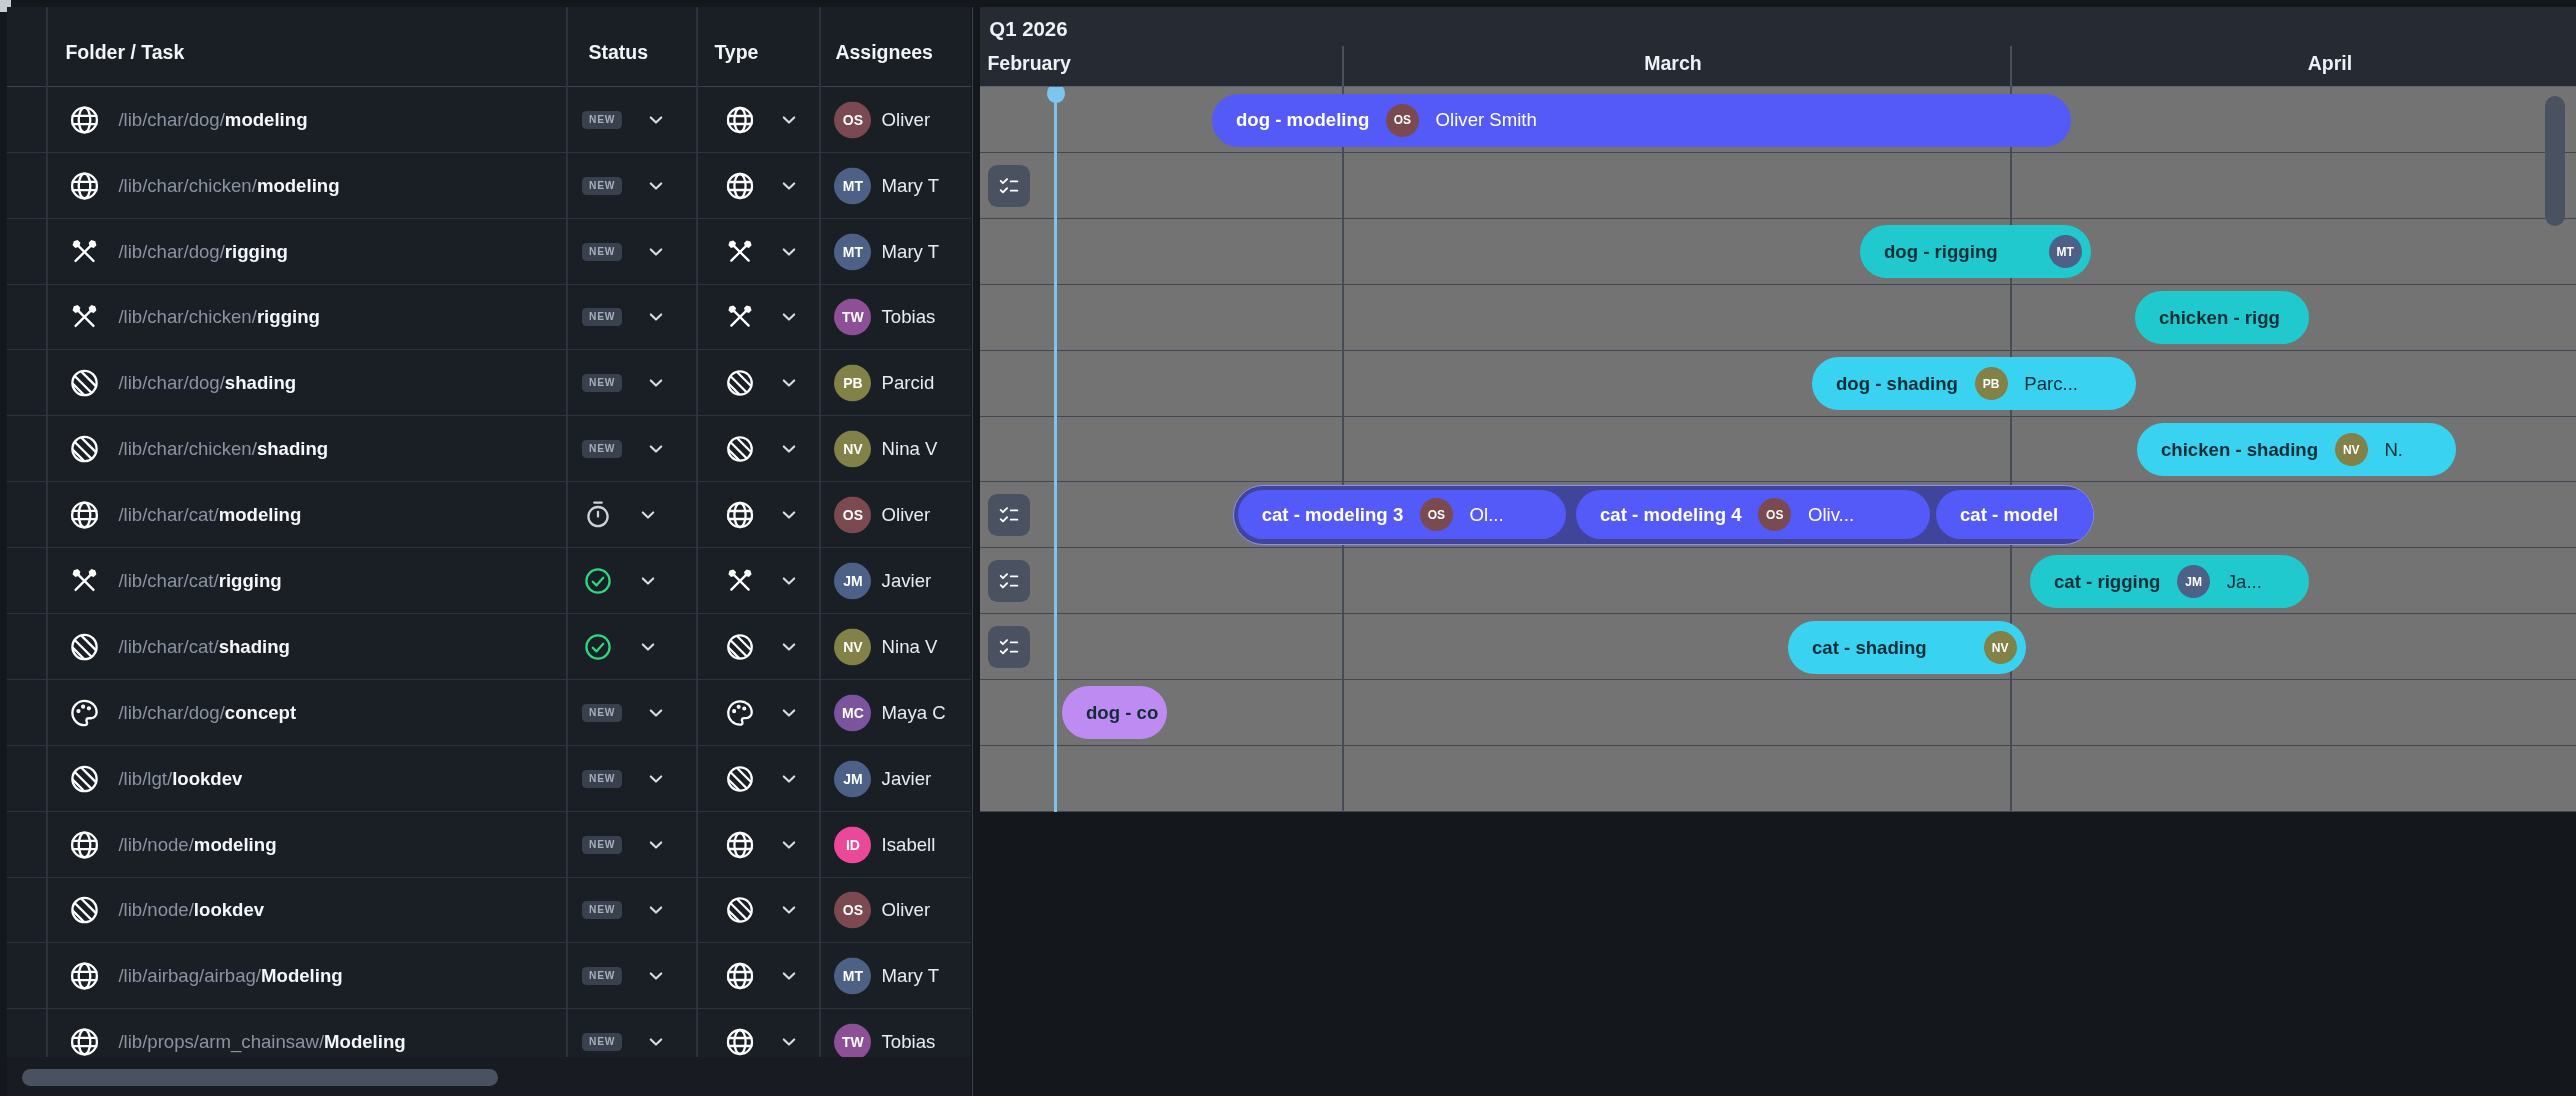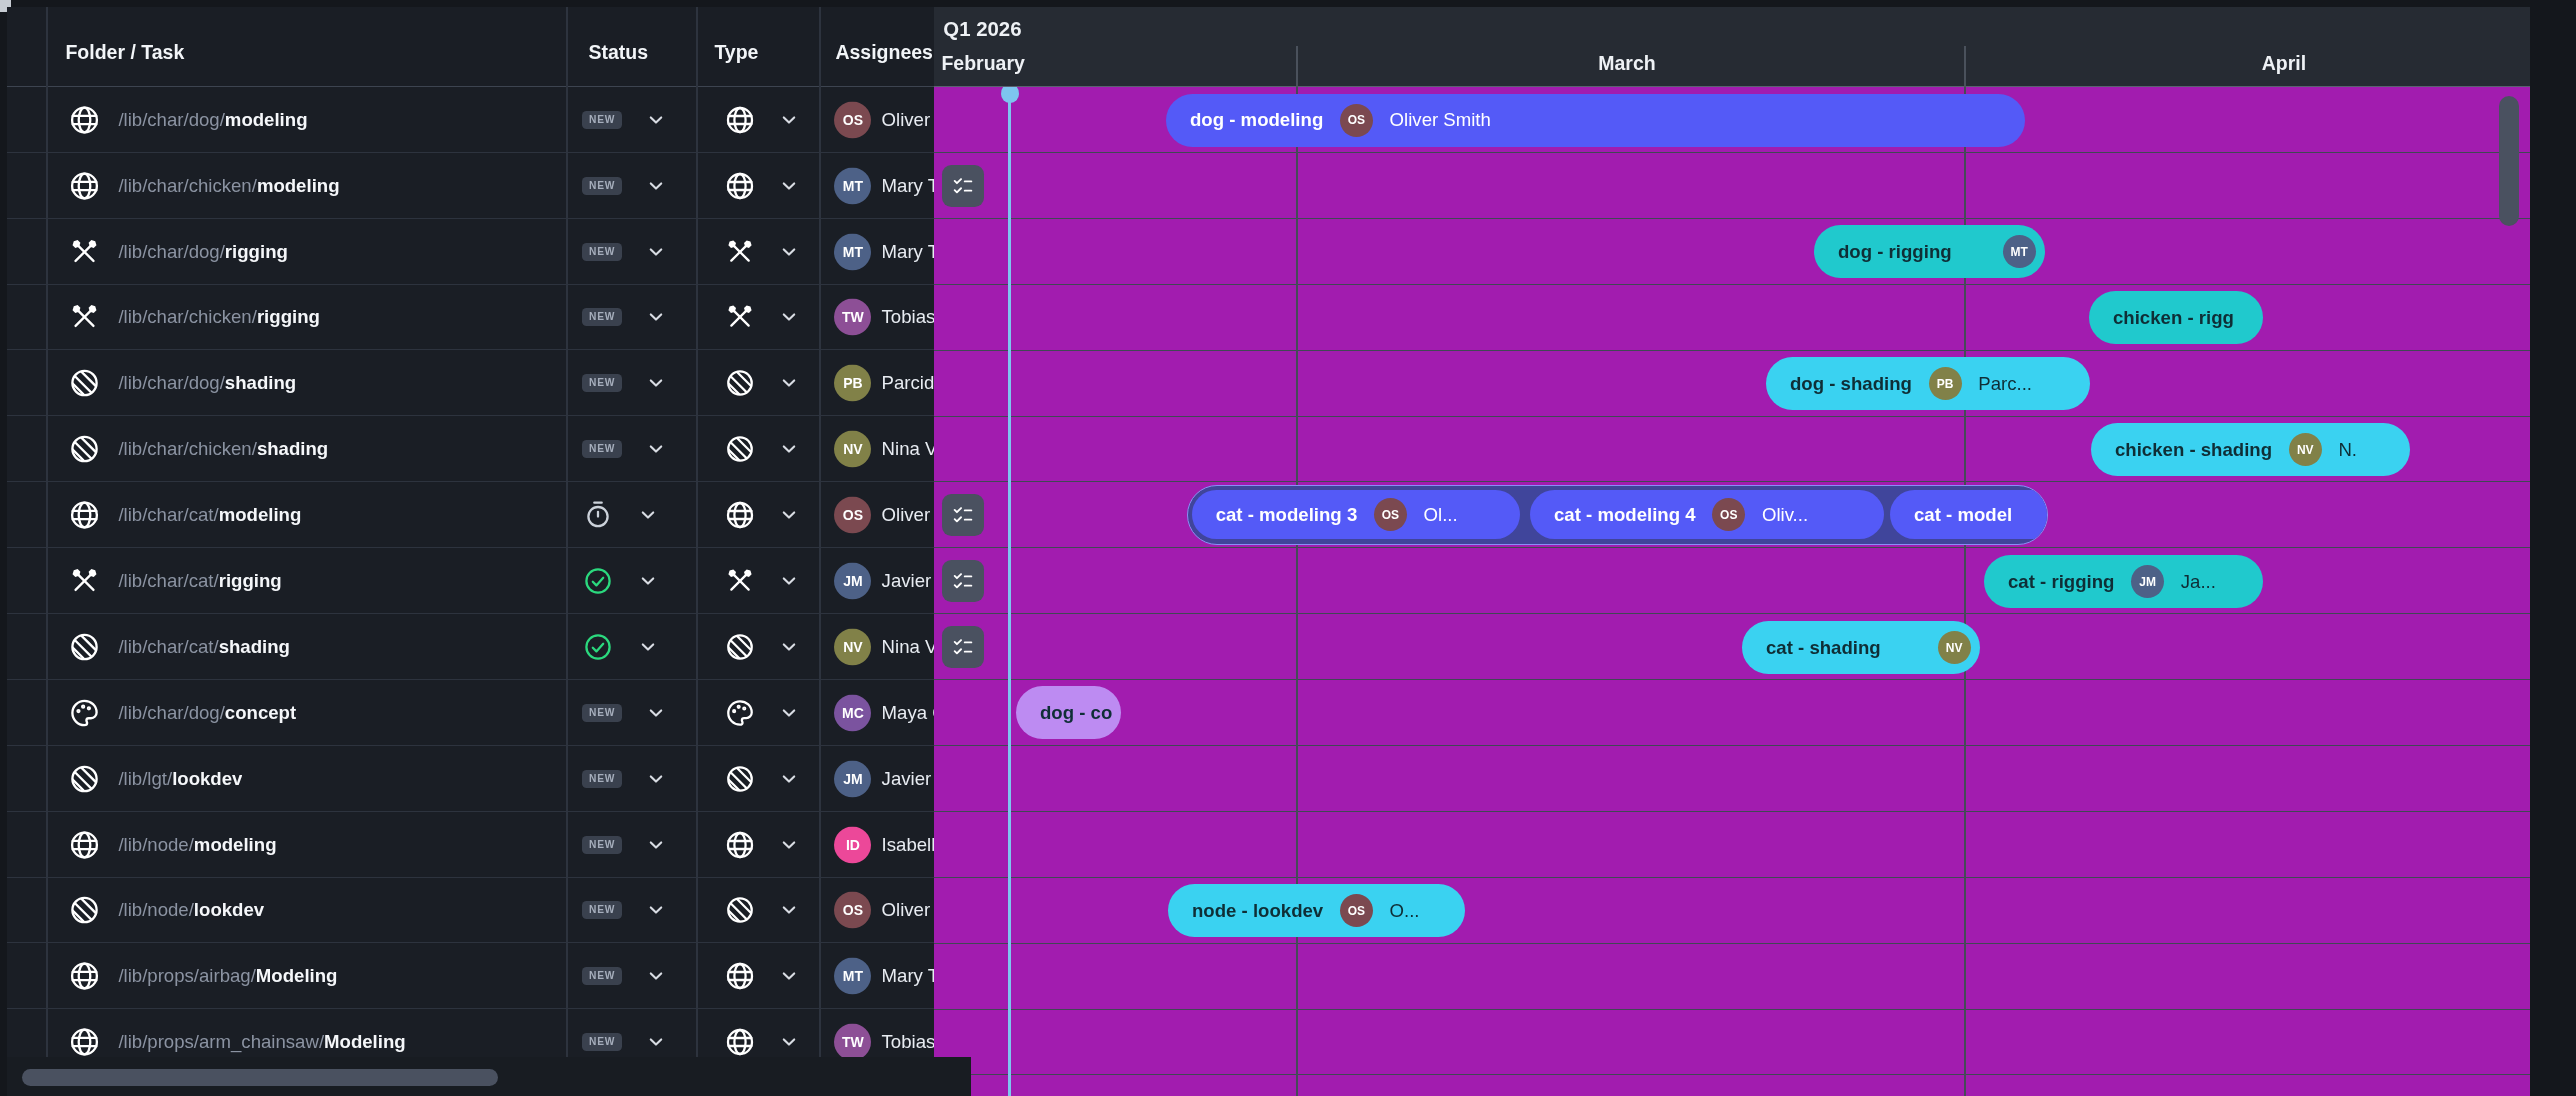--- a/index.html
+++ b/index.html
@@ -29,21 +29,21 @@
 .t-ic{width:32px;height:32px;color:#fff}
 .chev{width:24px;height:24px;color:#d8dce3}
 .chev svg{stroke-width:2.1}
 .avatar{width:37px;height:37px;border-radius:50%;display:flex;align-items:center;justify-content:center;font-size:14px;font-weight:700;color:#fff;flex:0 0 auto}
 .aname{font-size:18.6px;color:#e8ecf2;white-space:nowrap}
 .hband{position:absolute;left:0;right:0;bottom:0;height:39px;background:#181c22;z-index:5}
 .hthumb{position:absolute;left:15px;top:12px;width:476px;height:16.7px;border-radius:8.4px;background:#4a5160}
 
 .splitter{position:absolute;left:972px;top:7.4px;width:8.4px;height:1089px;background:#14171c;border-left:1.9px solid #3a414c}
 
-.timeline{position:absolute;left:934px;top:7.4px;width:1596px;height:1089px;background:#a21caf;overflow:hidden}
+.timeline{position:absolute;left:980px;top:7.4px;width:1596px;height:805px;background:#737373;overflow:hidden}
 .tl-header{position:absolute;top:0;left:0;right:0;height:80px;background:#262b33;border-bottom:1.9px solid #5a6170;z-index:5}
 .tl-q{position:absolute;left:9.3px;top:11px;font-size:20.4px;font-weight:600;color:#eef1f5;white-space:nowrap}
 .mlabel{position:absolute;top:45px;font-size:19.5px;font-weight:600;color:#eef1f5;white-space:nowrap}
 .mstub{position:absolute;top:39px;height:41px;width:1.9px;background:#4a515c}
 .tl-body{position:absolute;top:80px;left:0;right:0;bottom:0}
 .stripe{position:absolute;left:0;right:0;height:66px;border-bottom:1.9px solid #414854}
 .gline{position:absolute;top:0;bottom:0;width:1.9px;background:#454b57;z-index:1}
 .today-line{position:absolute;top:0;bottom:0;width:2.8px;background:#7dc5ef;z-index:2}
 .today-dot{position:absolute;top:-4.6px;width:17.6px;height:20.4px;background:#7dc5ef;border-radius:50% 50% 50% 50%/55% 55% 45% 45%;z-index:3}
 .gutterbtn{position:absolute;left:8.4px;width:42px;height:42px;border-radius:9.3px;background:#4a5160;color:#fff;z-index:4;display:flex;align-items:center;justify-content:center}
@@ -581,21 +581,21 @@
         </span>
       </div>
       <div class="trow" style="top: 936px;">
         <span class="icon c-icon">
           <svg viewBox="0 0 24 24">
             <circle cx="12" cy="12" r="9"></circle>
             <ellipse cx="12" cy="12" rx="4.2" ry="9"></ellipse>
             <path d="M3.4 9h17.2M3.4 15h17.2"></path>
           </svg>
         </span>
-        <span class="c-path"><span class="pfx">/lib/props/airbag/</span><span class="tname">Modeling</span></span>
+        <span class="c-path"><span class="pfx">/lib/airbag/airbag/</span><span class="tname">Modeling</span></span>
         <span class="c-status">
           <span class="chip">NEW</span>
           <span class="icon chev">
             <svg viewBox="0 0 24 24">
               <path d="M6.8 9.4l5.2 5.2 5.2-5.2"></path>
             </svg>
           </span>
         </span>
         <span class="c-type">
           <span class="icon t-ic">

